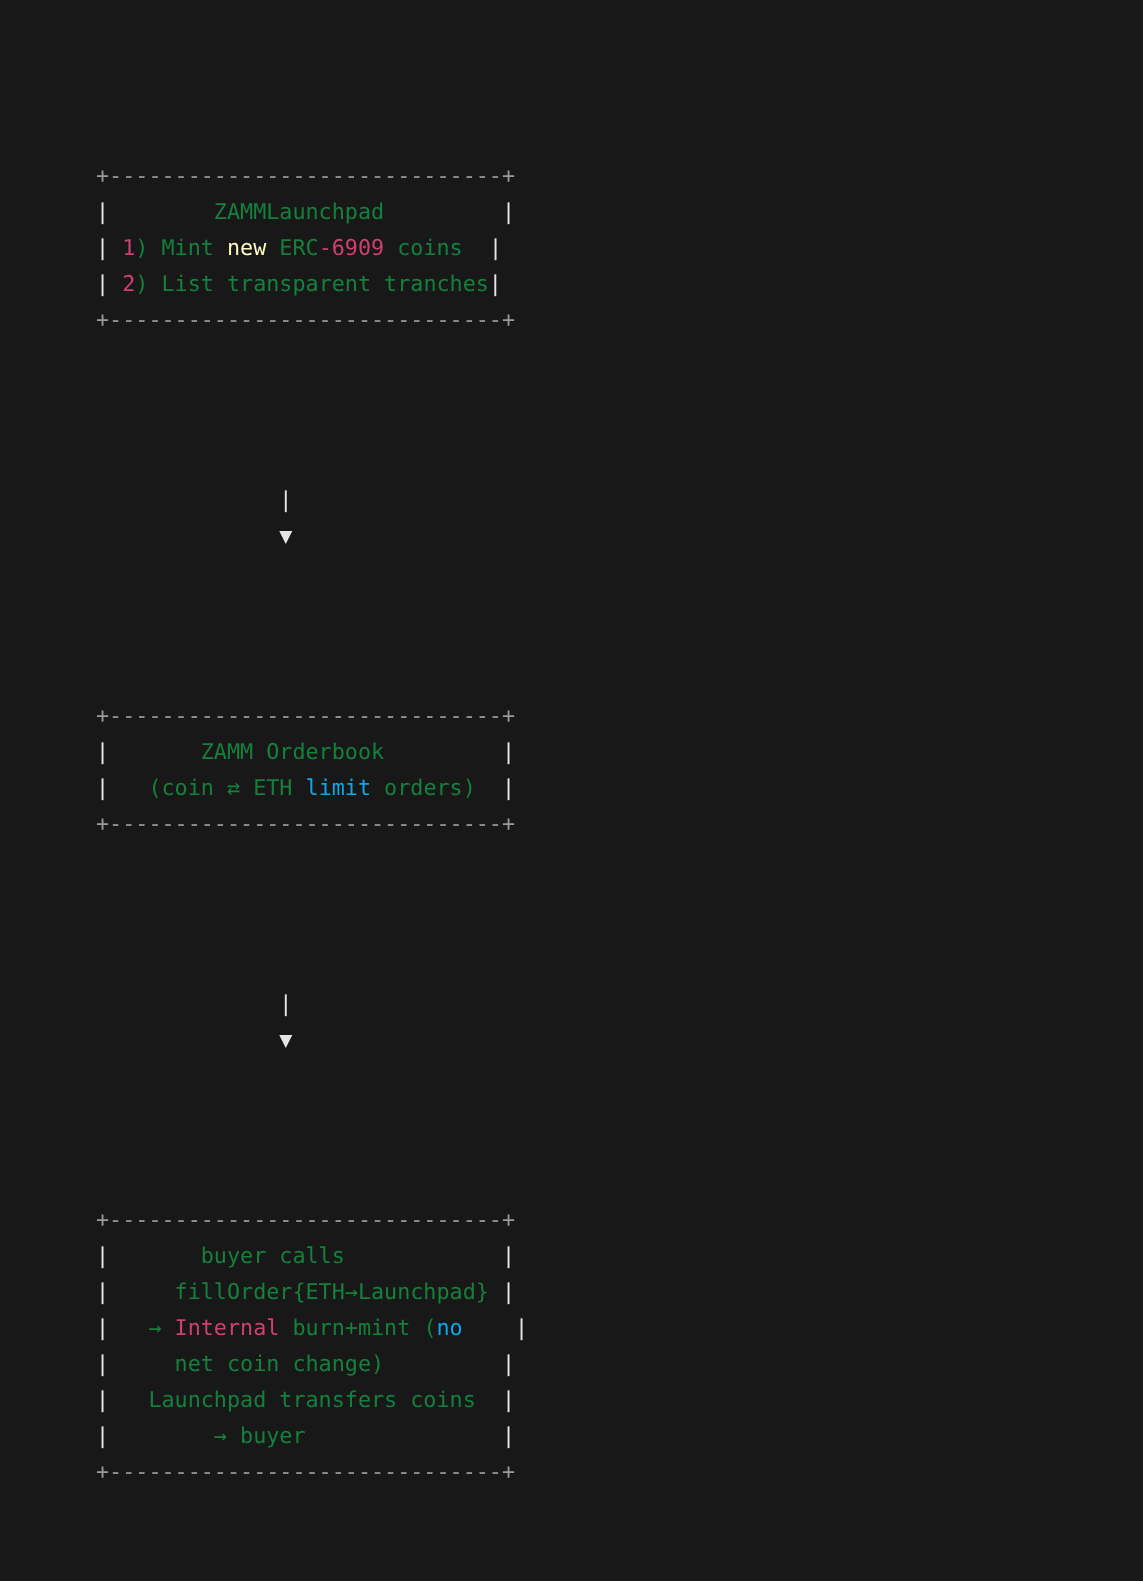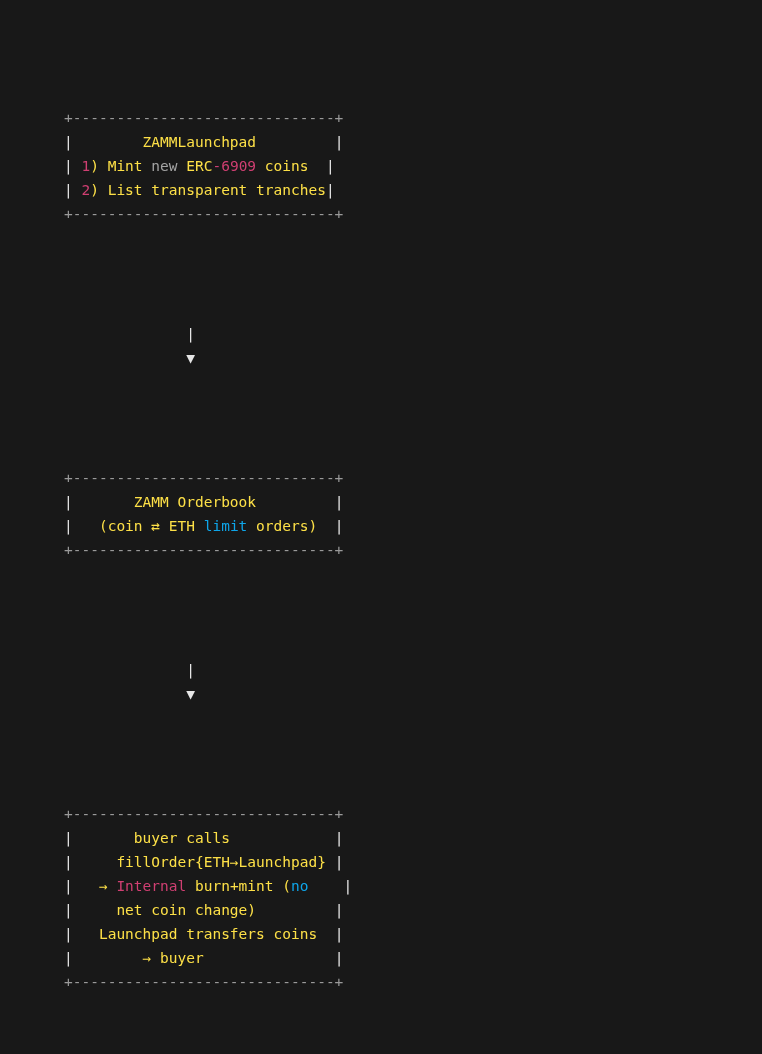--- a/index.html
+++ b/index.html
@@ -32,23 +32,23 @@
     line-height: 24px;
     letter-spacing: 0px;
     margin: 0;
     padding-left: 64px;
   }
   .line { white-space: pre; display: block; height: 24px; }
   .border-line { color: #9a9a9a; }
   .pipe { color: #e6e6e6; }
   .conn { color: #e6e6e6; }
   .pink { color: #d03f72; }
-  .orange { color: #a3a3a3; }
+  .orange { color: #fef9c3; }
   .blue { color: #0ea5e9; }
-  .white { color: #fde047; }
+  .white { color: #15803d; }
 </style>
 </head>
 <body>
 
 <div id="root">
 
   <div class="ascii">
 
     
     <div id="box-launchpad"><div class="line border-line">+------------------------------+</div><div class="line"><span class="pipe">|</span><span class="white">        ZAMMLaunchpad         </span><span class="pipe">|</span></div><div class="line"><span class="pipe">|</span><span class="white"> </span><span class="pink">1</span><span class="white">) Mint </span><span class="orange">new</span><span class="white"> ERC</span><span class="pink">-6909</span><span class="white"> coins  </span><span class="pipe">|</span></div><div class="line"><span class="pipe">|</span><span class="white"> </span><span class="pink">2</span><span class="white">) List transparent tranches</span><span class="pipe">|</span></div><div class="line border-line">+------------------------------+</div></div>

